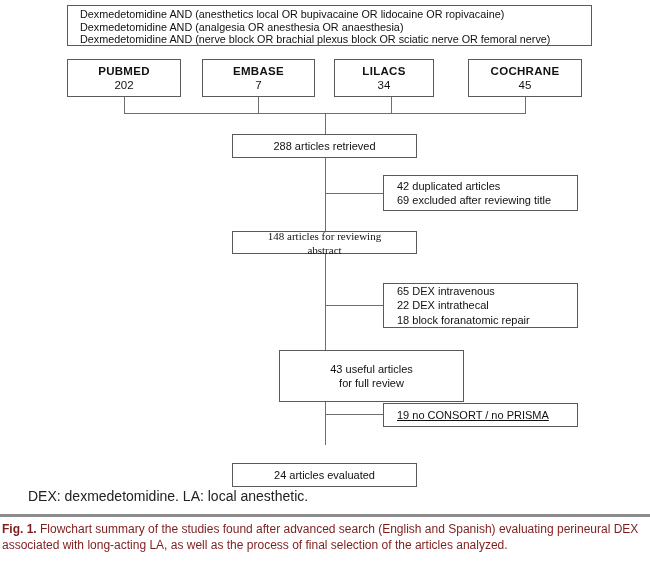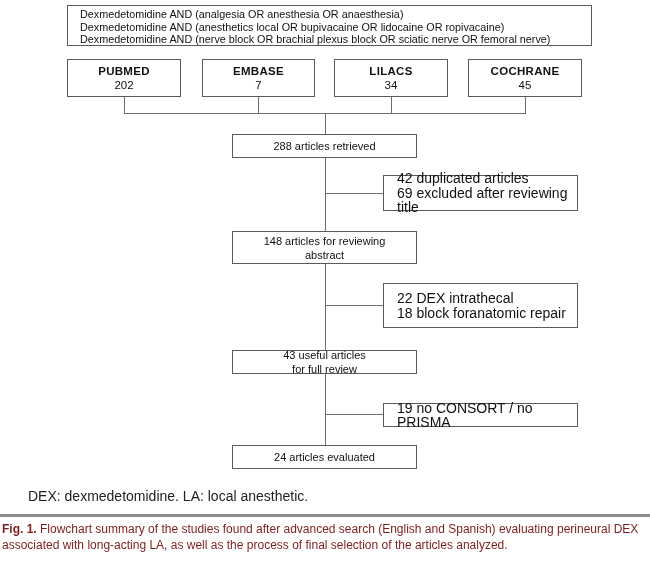--- a/index.html
+++ b/index.html
@@ -45,21 +45,21 @@
     display: flex; flex-direction: column;
     align-items: center; justify-content: center;
     text-align: center;
     font-size: 11px; line-height: 14px;
   }
   .side-box {
     left: 383px; width: 195px;
     display: flex; flex-direction: column;
     justify-content: center;
     text-align: left;
-    font-size: 14px; line-height: 14.5px;
+    font-size: 11px; line-height: 14.5px;
     padding-left: 13px;
   }
   .footnote {
     position: absolute;
     left: 28px; top: 488px;
     font-size: 14px;
     color: #222222;
   }
   .separator {
     position: absolute;
@@ -76,34 +76,34 @@
     color: #7f1d1d;
   }
   .caption b { font-weight: bold; }
 </style>
 </head>
 <body>
 
 <div class="figure">
 
   <div class="box query-box">
+    <div>Dexmedetomidine AND (anesthetics local OR bupivacaine OR lidocaine OR ropivacaine)</div>
     <div>Dexmedetomidine AND (analgesia OR anesthesia OR anaesthesia)</div>
-    <div>Dexmedetomidine AND (anesthetics local OR bupivacaine OR lidocaine OR ropivacaine)</div>
     <div>Dexmedetomidine AND (nerve block OR brachial plexus block OR sciatic nerve OR femoral nerve)</div>
   </div>
 
   <div class="box db-box" style="left:67px;width:114px;">
     <div class="db-name">PUBMED</div>
     <div class="db-count">202</div>
   </div>
   <div class="box db-box" style="left:202px;width:113px;">
     <div class="db-name">EMBASE</div>
     <div class="db-count">7</div>
   </div>
-  <div class="box db-box" style="left:334px;width:114px;">
+  <div class="box db-box" style="left:334px;width:100px;">
     <div class="db-name">LILACS</div>
     <div class="db-count">34</div>
   </div>
   <div class="box db-box" style="left:468px;width:114px;">
     <div class="db-name">COCHRANE</div>
     <div class="db-count">45</div>
   </div>
 
   <div class="conn v" style="left:124px;top:97px;height:16px;"></div>
   <div class="conn v" style="left:258px;top:97px;height:16px;"></div>
@@ -111,41 +111,42 @@
   <div class="conn v" style="left:525px;top:97px;height:16px;"></div>
   <div class="conn h" style="left:124px;top:113px;width:402px;"></div>
   <div class="conn v" style="left:325px;top:113px;height:332px;"></div>
   <div class="conn h" style="left:325px;top:193px;width:58px;"></div>
   <div class="conn h" style="left:325px;top:305px;width:58px;"></div>
   <div class="conn h" style="left:325px;top:414px;width:58px;"></div>
 
   <div class="box mid-box" style="top:134px;height:24px;justify-content:center;">
     <div>288 articles retrieved</div>
   </div>
-  <div class="box mid-box" style="top:231px;height:33px;">
+  <div class="box mid-box" style="top:231px;height:23px;font-family:Liberation Serif, serif;">
     <div>148 articles for reviewing</div>
     <div>abstract</div>
   </div>
-  <div class="box mid-box" style="top:350px;height:24px;">
+  <div class="box mid-box" style="top:350px;height:52px;margin-left:47px;">
     <div>43 useful articles</div>
     <div>for full review</div>
   </div>
-  <div class="box mid-box" style="top:445px;height:24px;">
+  <div class="box mid-box" style="top:463px;height:24px;">
     <div>24 articles evaluated</div>
   </div>
 
   <div class="box side-box" style="top:175px;height:36px;">
     <div>42 duplicated articles</div>
     <div>69 excluded after reviewing title</div>
   </div>
   <div class="box side-box" style="top:283px;height:45px;">
+    <div>65 DEX intravenous</div>
     <div>22 DEX intrathecal</div>
     <div>18 block foranatomic repair</div>
   </div>
-  <div class="box side-box" style="top:403px;height:24px;">
+  <div class="box side-box" style="top:403px;height:24px;text-decoration:underline;">
     <div>19 no CONSORT / no PRISMA</div>
   </div>
 
   <div class="footnote">DEX: dexmedetomidine. LA: local anesthetic.</div>
 
   <div class="separator"></div>
 
   <div class="caption">
     <b>Fig. 1.</b>
     <span>Flowchart summary of the studies found after advanced search (English and Spanish) evaluating perineural DEX associated with long-acting LA, as well as the process of final selection of the articles analyzed.</span>

